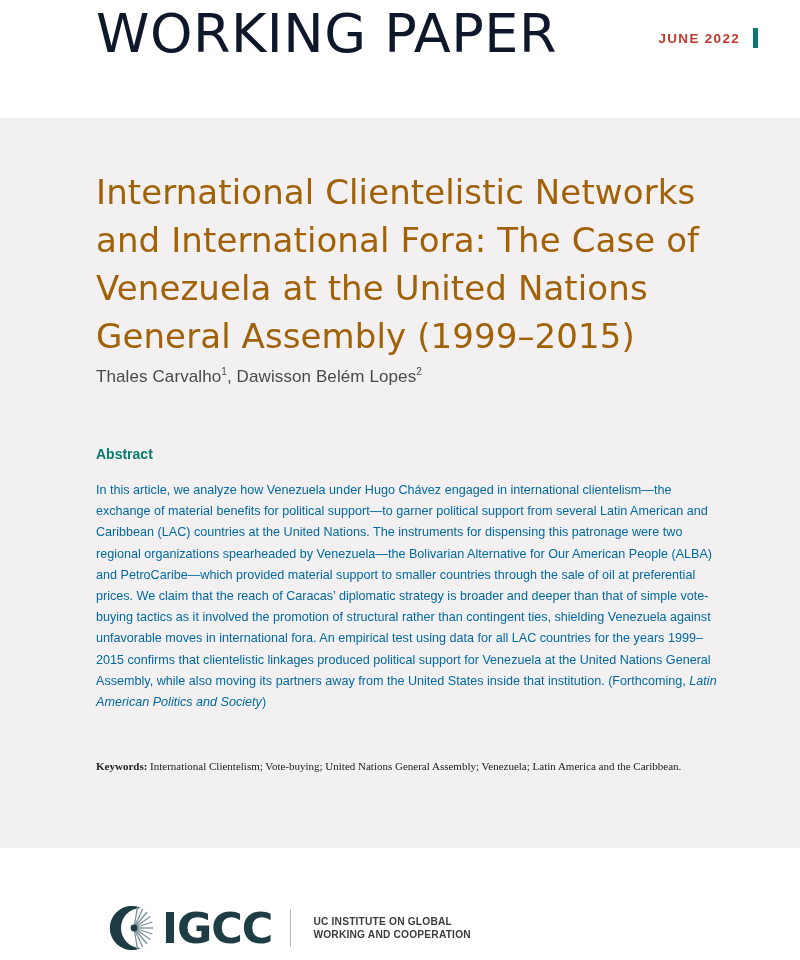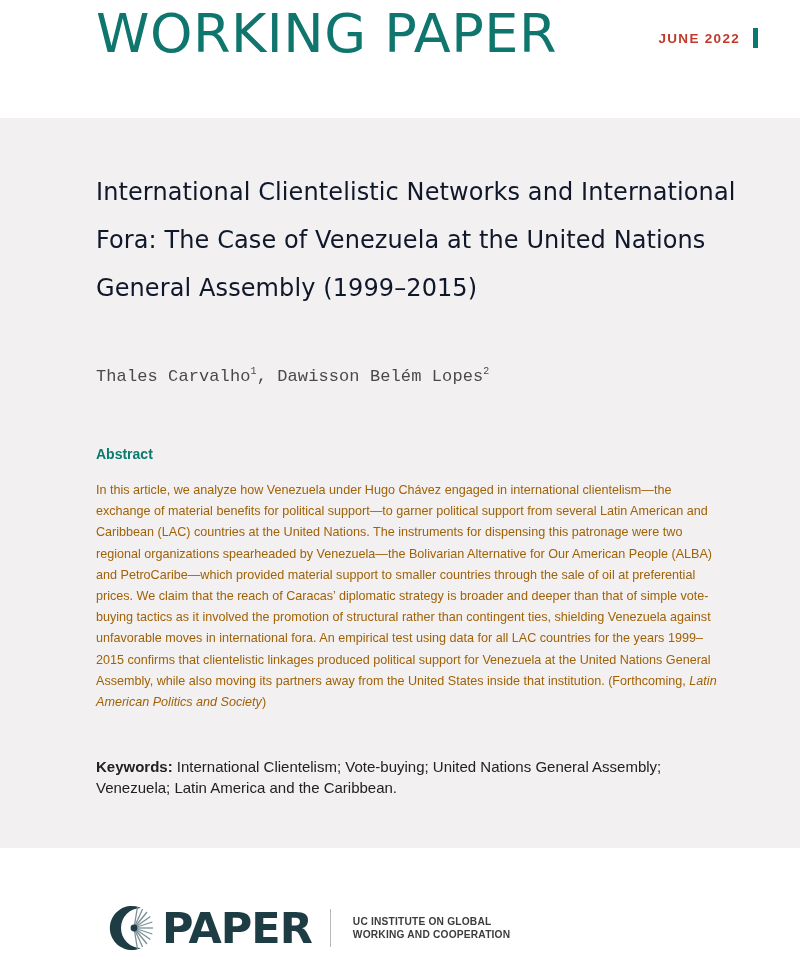--- a/index.html
+++ b/index.html
@@ -21,21 +21,21 @@
     height: 112px;
     background: #ffffff;
     box-sizing: border-box;
   }
   .header-title {
     position: absolute;
     left: 96px;
     top: 2px;
     font-size: 54px;
     letter-spacing: 0.5px;
-    color: #0f766e;
+    color: #0f172a;
     font-weight: 400;
     font-family: "DejaVu Sans", sans-serif;
     white-space: nowrap;
   }
   .header-date-wrap {
     position: absolute;
     right: 42px;
     top: 28px;
     display: flex;
     align-items: center;
@@ -65,36 +65,36 @@
     height: 730px;
     background: #f2f0f0;
     box-sizing: border-box;
   }
 
   .paper-title {
     position: absolute;
     left: 96px;
     top: 50px;
     width: 640px;
-    font-size: 24px;
+    font-size: 34px;
     line-height: 48px;
-    color: #0f172a;
+    color: #a16207;
     font-weight: 400;
     font-family: "DejaVu Sans", sans-serif;
     letter-spacing: 0.1px;
   }
 
   .authors {
     position: absolute;
     left: 96px;
     top: 248px;
     width: 640px;
     font-size: 17px;
     color: #4a4a4a;
-    font-family: Liberation Mono, monospace;
+    font-family: Liberation Sans, sans-serif;
     letter-spacing: 0.1px;
   }
   .authors sup {
     font-size: 10px;
     vertical-align: super;
   }
 
   .abstract-heading {
     position: absolute;
     left: 96px;
@@ -105,35 +105,35 @@
     font-family: "Liberation Sans", sans-serif;
   }
 
   .abstract-body {
     position: absolute;
     left: 96px;
     top: 362px;
     width: 633px;
     font-size: 12.6px;
     line-height: 21.2px;
-    color: #a16207;
+    color: #0369a1;
     text-align: left;
     font-family: "Liberation Sans", sans-serif;
   }
   .abstract-body em { font-style: italic; }
 
   .keywords {
     position: absolute;
     left: 96px;
     top: 638px;
     width: 633px;
-    font-size: 15px;
+    font-size: 11px;
     line-height: 21.2px;
     color: #222222;
-    font-family: Liberation Sans, sans-serif;
+    font-family: Liberation Serif, serif;
   }
   .keywords b { font-weight: bold; }
 
   
   .footer {
     position: absolute;
     left: 0;
     top: 848px;
     width: 800px;
     height: 112px;
@@ -219,20 +219,20 @@
           <line x1="34" y1="28" x2="52.3" y2="34"></line>
           <line x1="34" y1="28" x2="50.4" y2="39.5"></line>
           <line x1="34" y1="28" x2="47" y2="44"></line>
           <line x1="34" y1="28" x2="42.6" y2="47"></line>
           <line x1="34" y1="28" x2="37.5" y2="49"></line>
           <line x1="34" y1="28" x2="37.5" y2="7"></line>
         </g>
         <circle cx="34" cy="28" r="3.4" fill="#1d3c44"></circle>
       </svg>
     </span>
-    <span class="logo-word">PAPER</span>
+    <span class="logo-word">IGCC</span>
     <span class="logo-divider"></span>
     <span class="logo-sub">
       <span>UC INSTITUTE ON GLOBAL</span><br>
       <span>WORKING AND COOPERATION</span>
     </span>
   </div>
 </div>
 
 </body></html>

